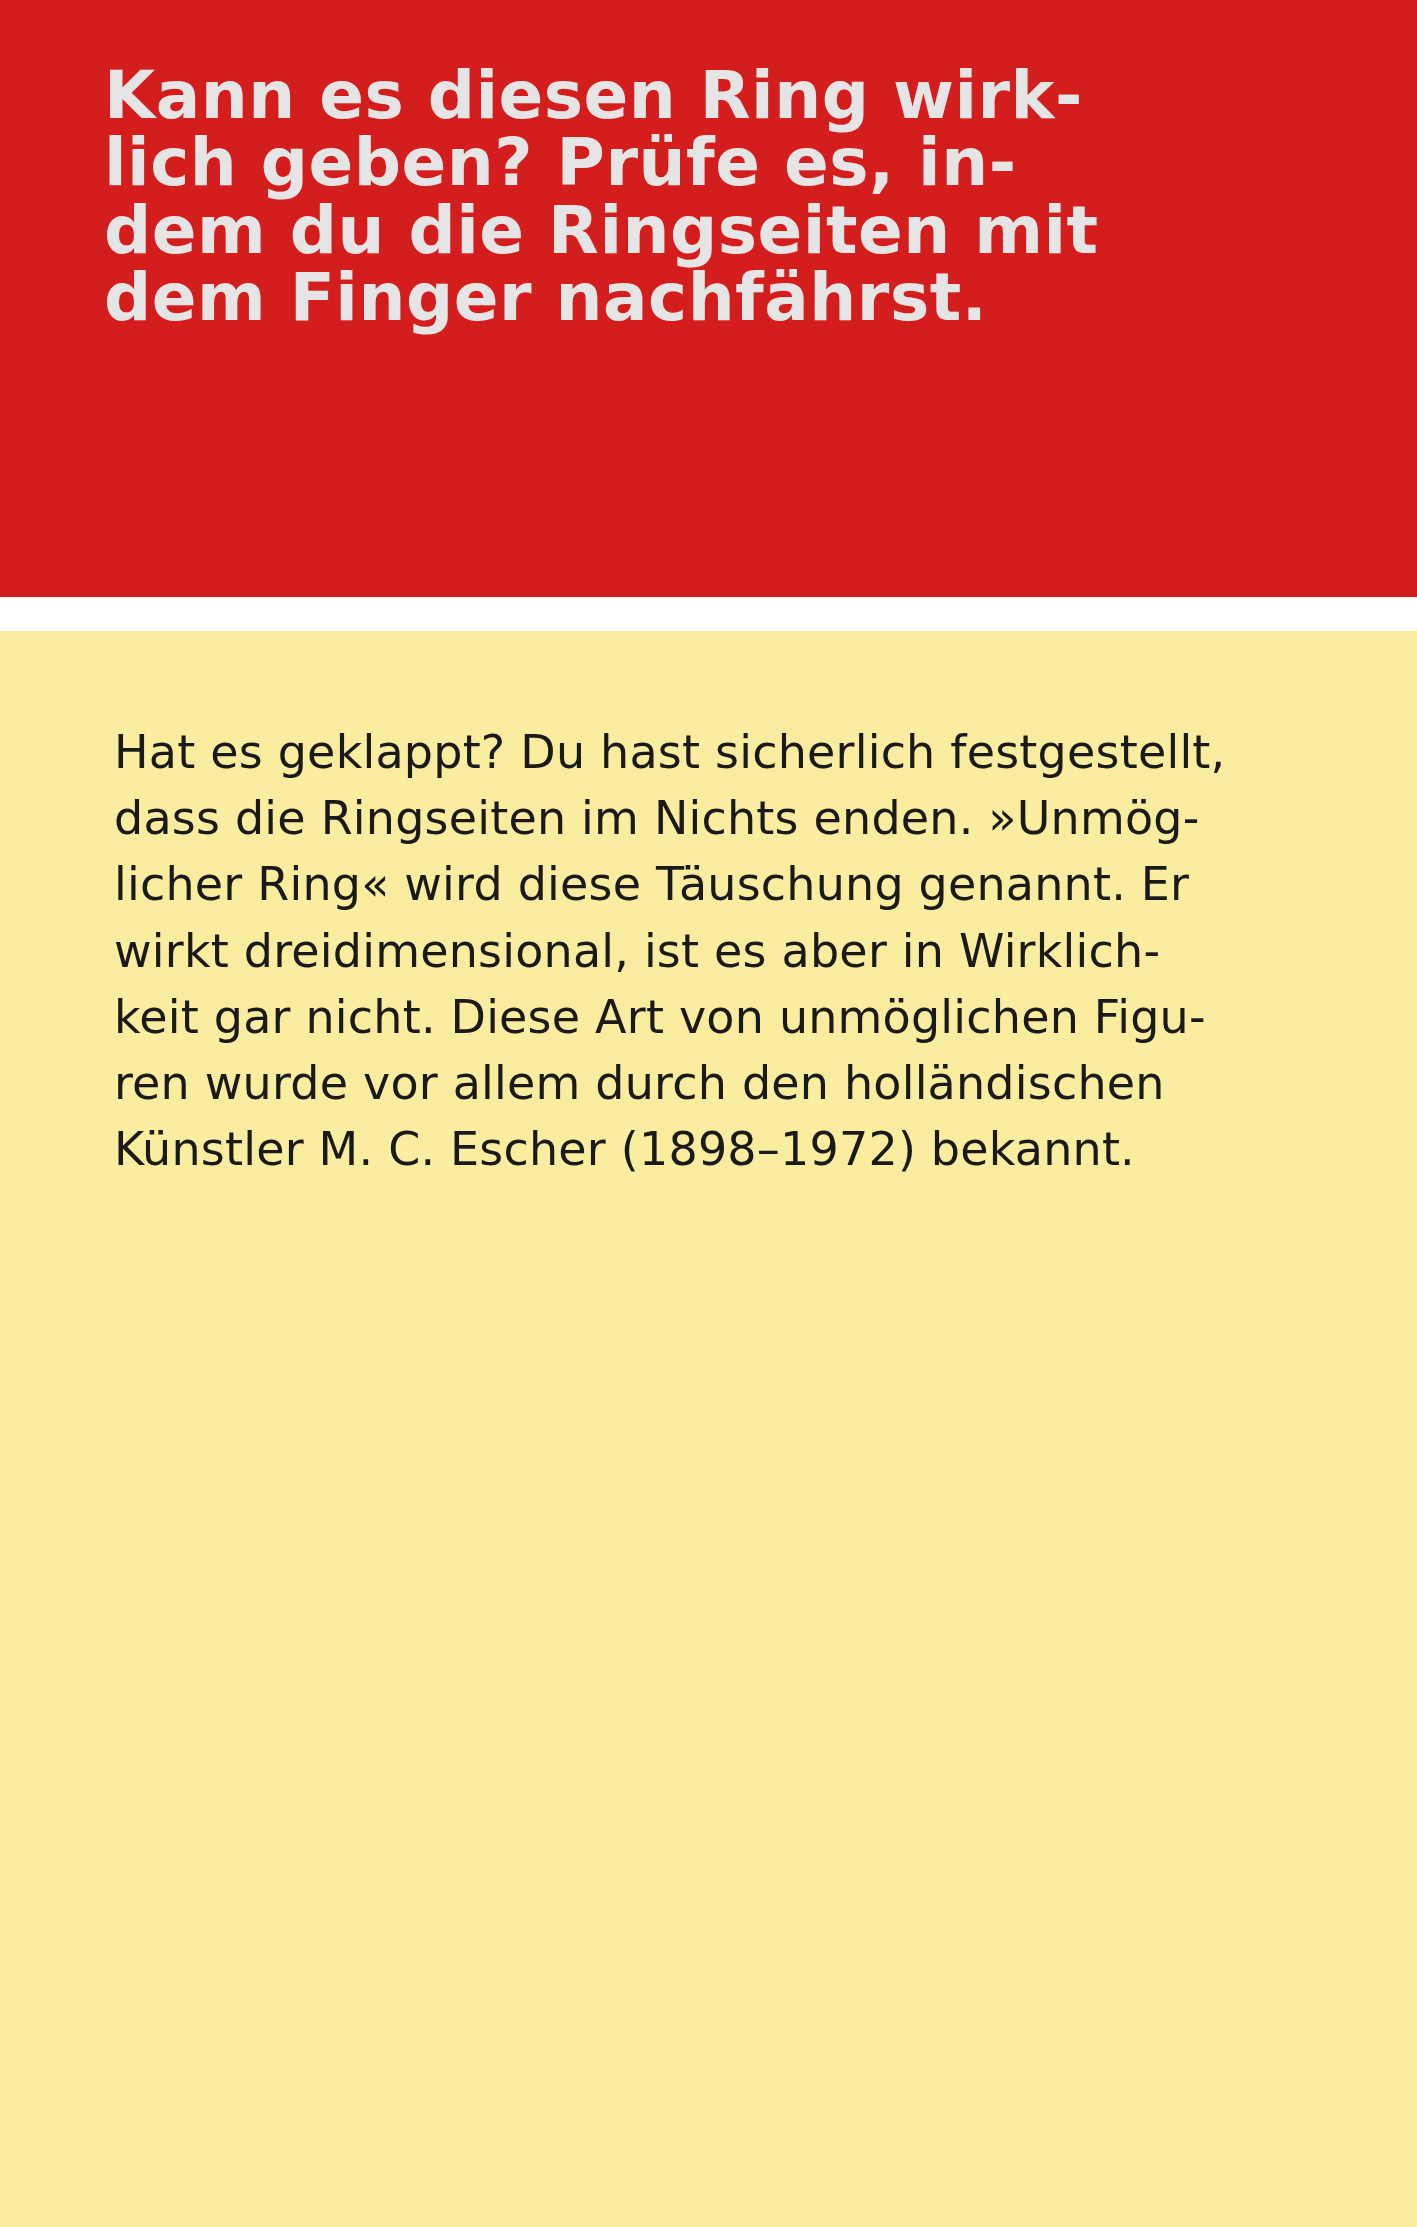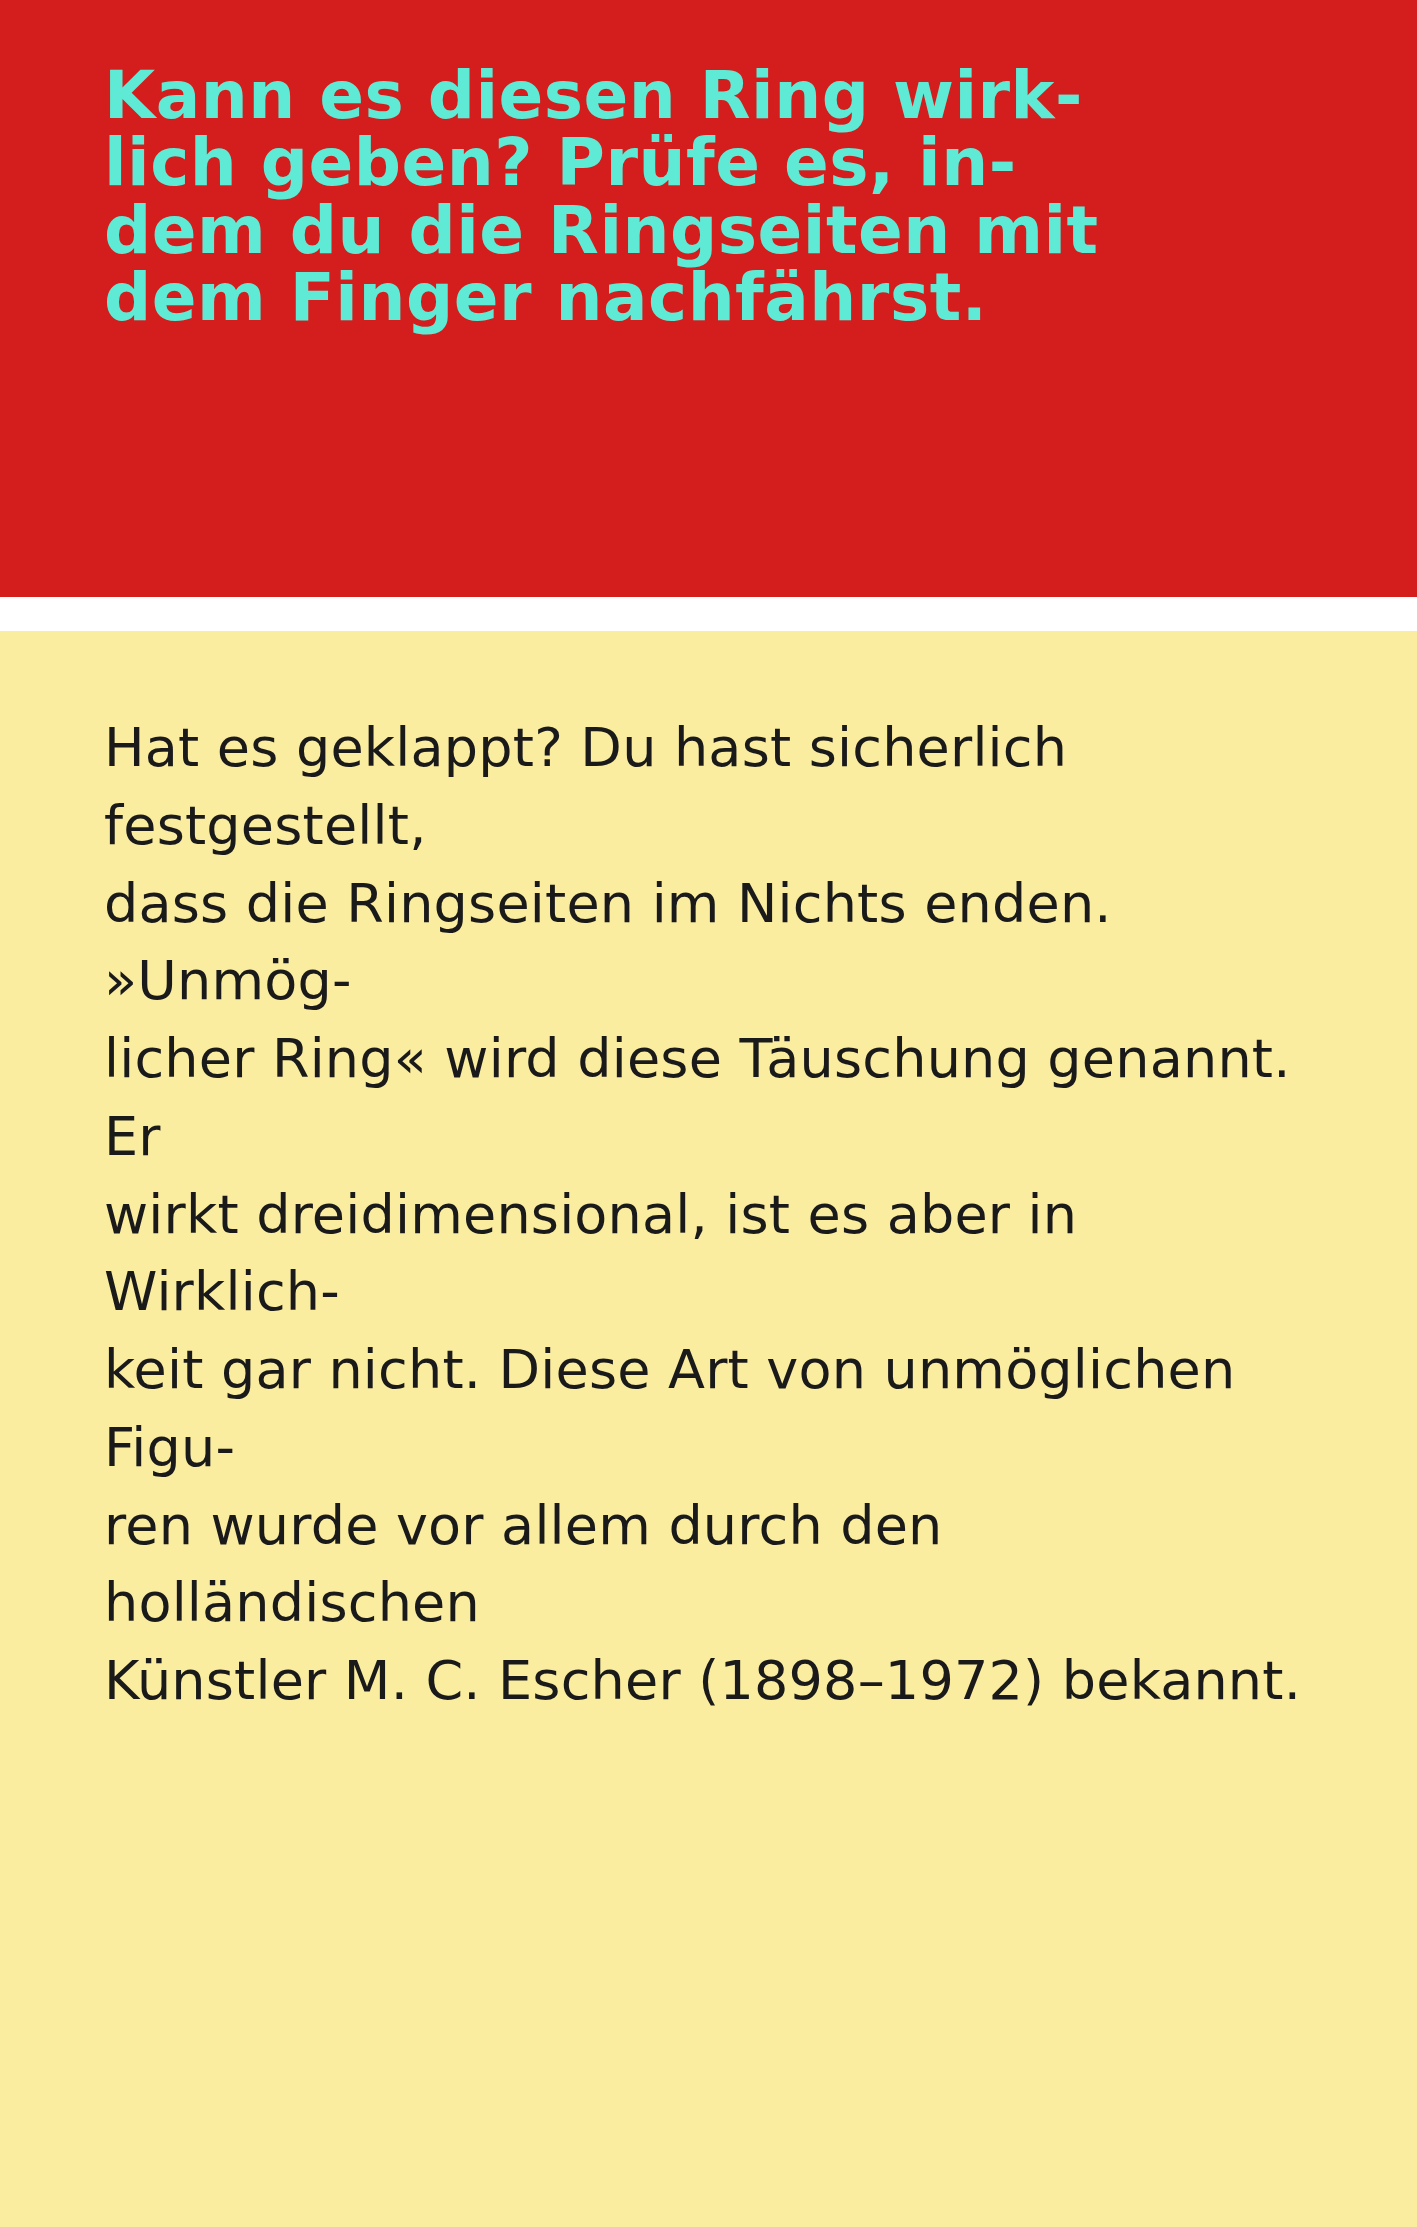--- a/index.html
+++ b/index.html
@@ -27,21 +27,21 @@
   .question-banner {
     background: #d41d1d;
     width: 100%;
     height: 597px;
     box-sizing: border-box;
     padding: 62px 96px 0 104px;
     display: block;
   }
 
   .question-text {
-    color: #5eead4;
+    color: #e5e5e5;
     font-family: "DejaVu Sans", sans-serif;
     font-weight: 700;
     font-size: 66px;
     line-height: 1.02;
     letter-spacing: 0.5px;
     margin: 0;
     white-space: pre-line;
   }
 
   
@@ -57,24 +57,24 @@
     width: 100%;
     flex: 1 1 auto;
     box-sizing: border-box;
     padding: 78px 104px 0 104px;
   }
 
   .answer-text {
     color: #1a1a1a;
     font-family: "DejaVu Sans", sans-serif;
     font-weight: 400;
-    font-size: 54px;
+    font-size: 46px;
     line-height: 1.44;
     letter-spacing: 0.2px;
-    margin: 0;
+    margin: 10px;
     white-space: pre-line;
   }
 </style>
 </head>
 <body>
 
 <div class="page">
 
   <section class="question-banner">
     <h1 class="question-text">Kann es diesen Ring wirk-

